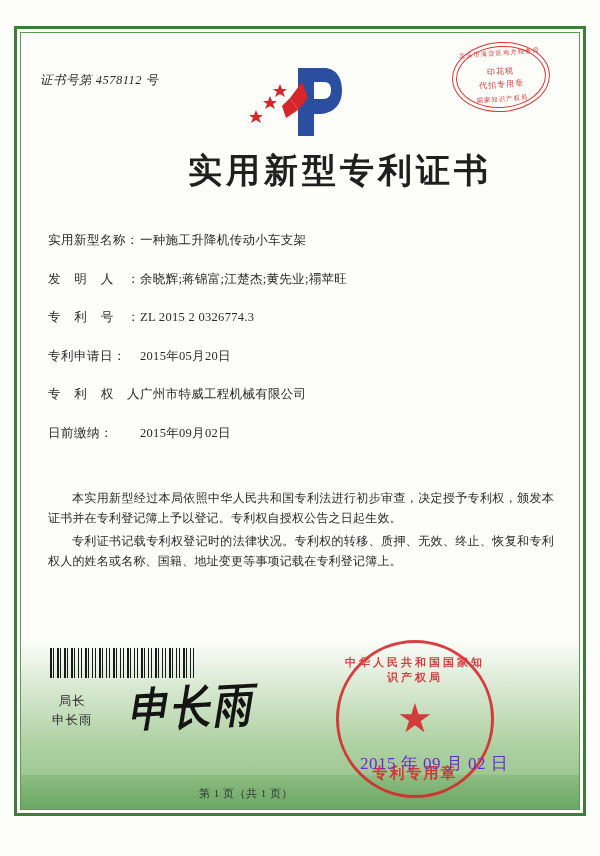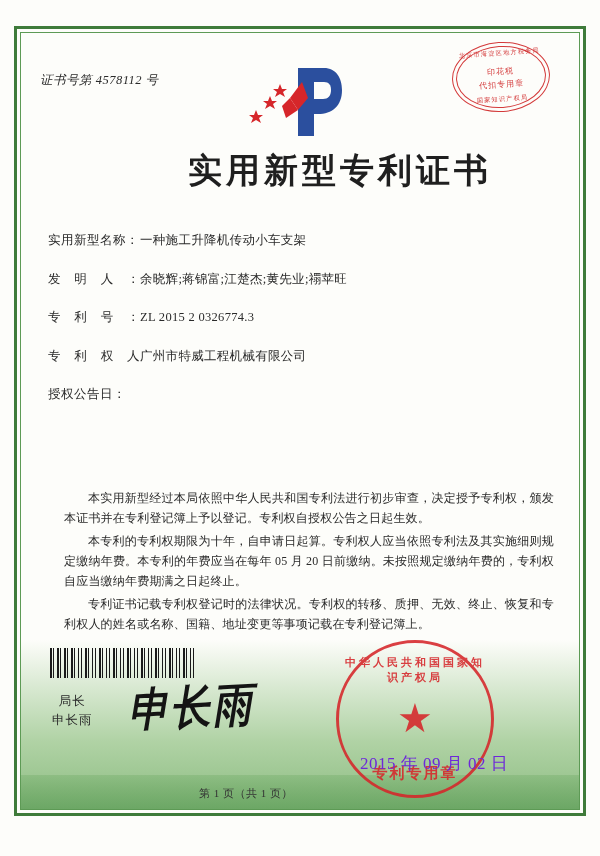--- a/index.html
+++ b/index.html
@@ -169,21 +169,21 @@
   .body-text {
     position: absolute;
     left: 48px; top: 488px;
     width: 506px;
     font-size: 12px;
     line-height: 20px;
     text-align: justify;
     letter-spacing: .2px;
   }
   .body-text p {
-    margin: 0 0 3px 16px;
+    margin: 0 0 3px 0;
     text-indent: 24px;
   }
 
   
   .barcode {
     position: absolute;
     left: 50px; top: 648px;
     width: 146px; height: 30px;
     background:
       repeating-linear-gradient(90deg,
@@ -319,40 +319,44 @@
     <div class="field-row">
       <div class="field-label spread">
         <span>专</span>
         <span>利</span>
         <span>号</span>
         <span>：</span>
       </div>
       <div class="field-value">ZL 2015 2 0326774.3</div>
     </div>
 
+    <div class="field-row">
+      <div class="field-label">专利申请日：</div>
+      <div class="field-value">2015年05月20日</div>
+    </div>
 
     <div class="field-row">
       <div class="field-label spread">
         <span>专</span>
         <span>利</span>
         <span>权</span>
         <span>人</span>
       </div>
       <div class="field-value">广州市特威工程机械有限公司</div>
     </div>
 
     <div class="field-row">
-      <div class="field-label">授权公告日：</div>
+      <div class="field-label">日前缴纳：</div>
+      <div class="field-value">2015年09月02日</div>
     </div>
 
   </div>
 
   <div class="body-text">
     <p>本实用新型经过本局依照中华人民共和国专利法进行初步审查，决定授予专利权，颁发本证书并在专利登记簿上予以登记。专利权自授权公告之日起生效。</p>
-    <p>本专利的专利权期限为十年，自申请日起算。专利权人应当依照专利法及其实施细则规定缴纳年费。本专利的年费应当在每年 05 月 20 日前缴纳。未按照规定缴纳年费的，专利权自应当缴纳年费期满之日起终止。</p>
     <p>专利证书记载专利权登记时的法律状况。专利权的转移、质押、无效、终止、恢复和专利权人的姓名或名称、国籍、地址变更等事项记载在专利登记簿上。</p>
   </div>
 
   <div class="barcode"></div>
 
   <div class="sig-label">
     <div>局长</div>
     <div>申长雨</div>
   </div>
   <div class="signature">申长雨</div>

